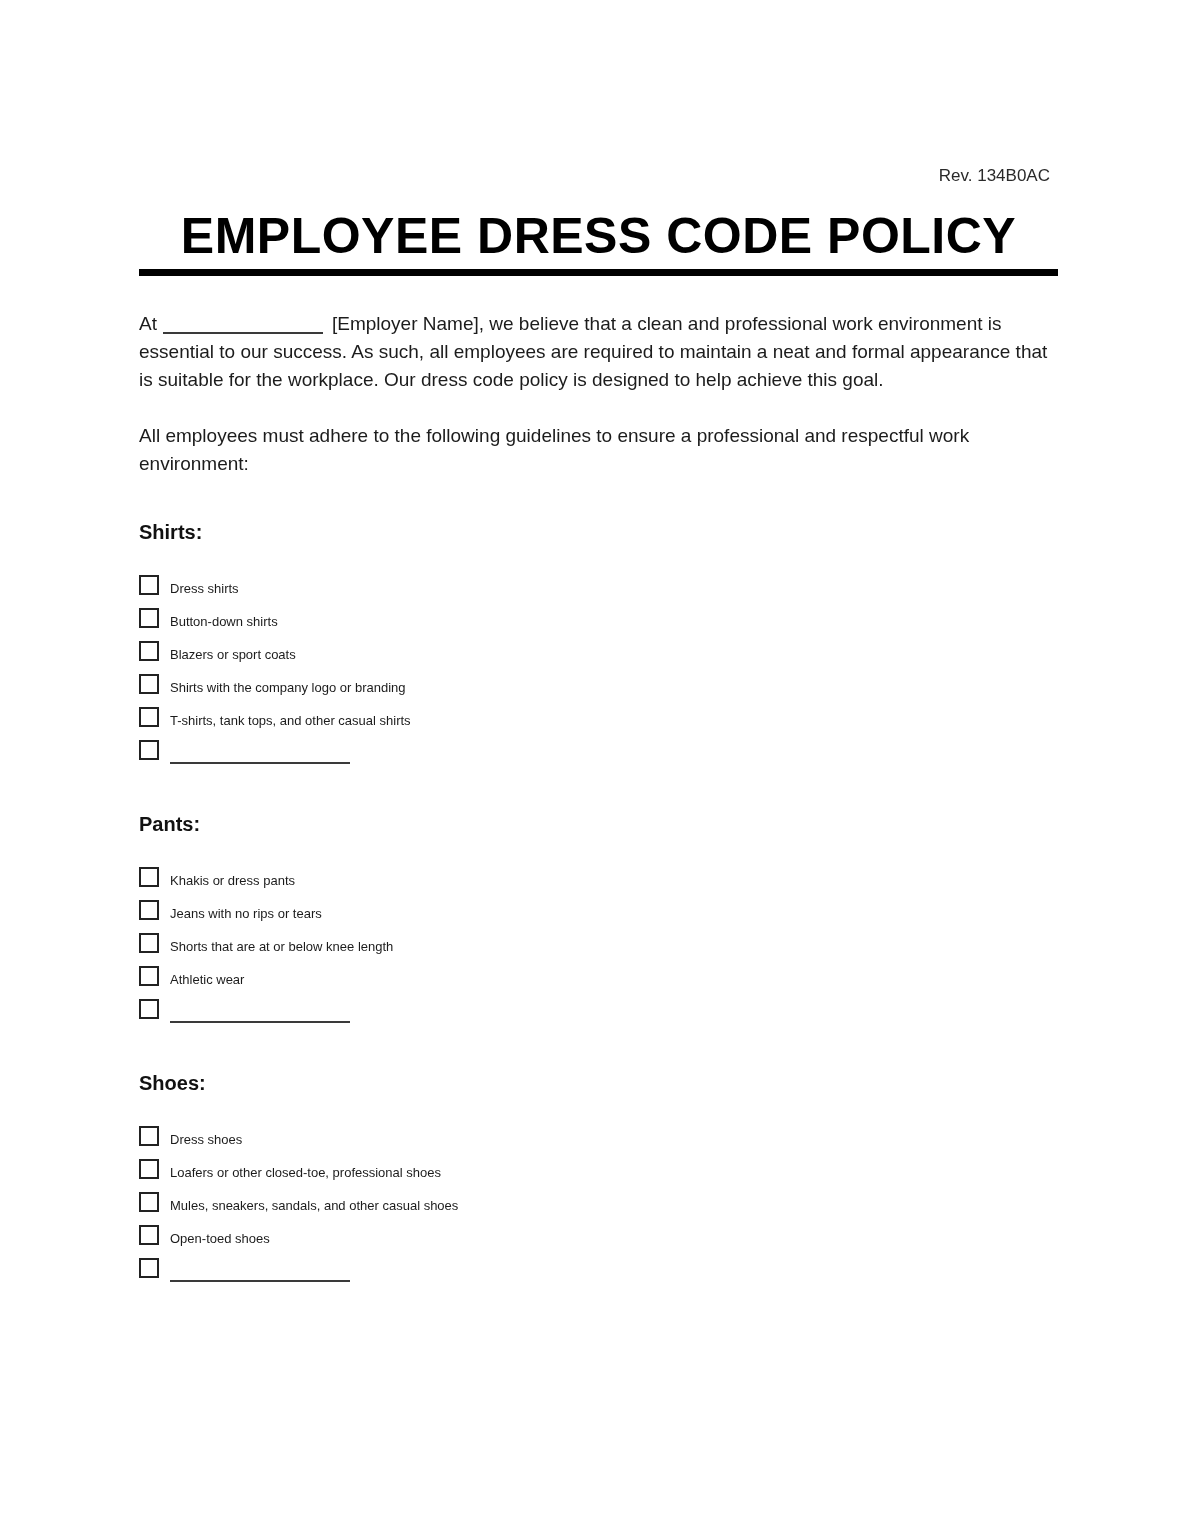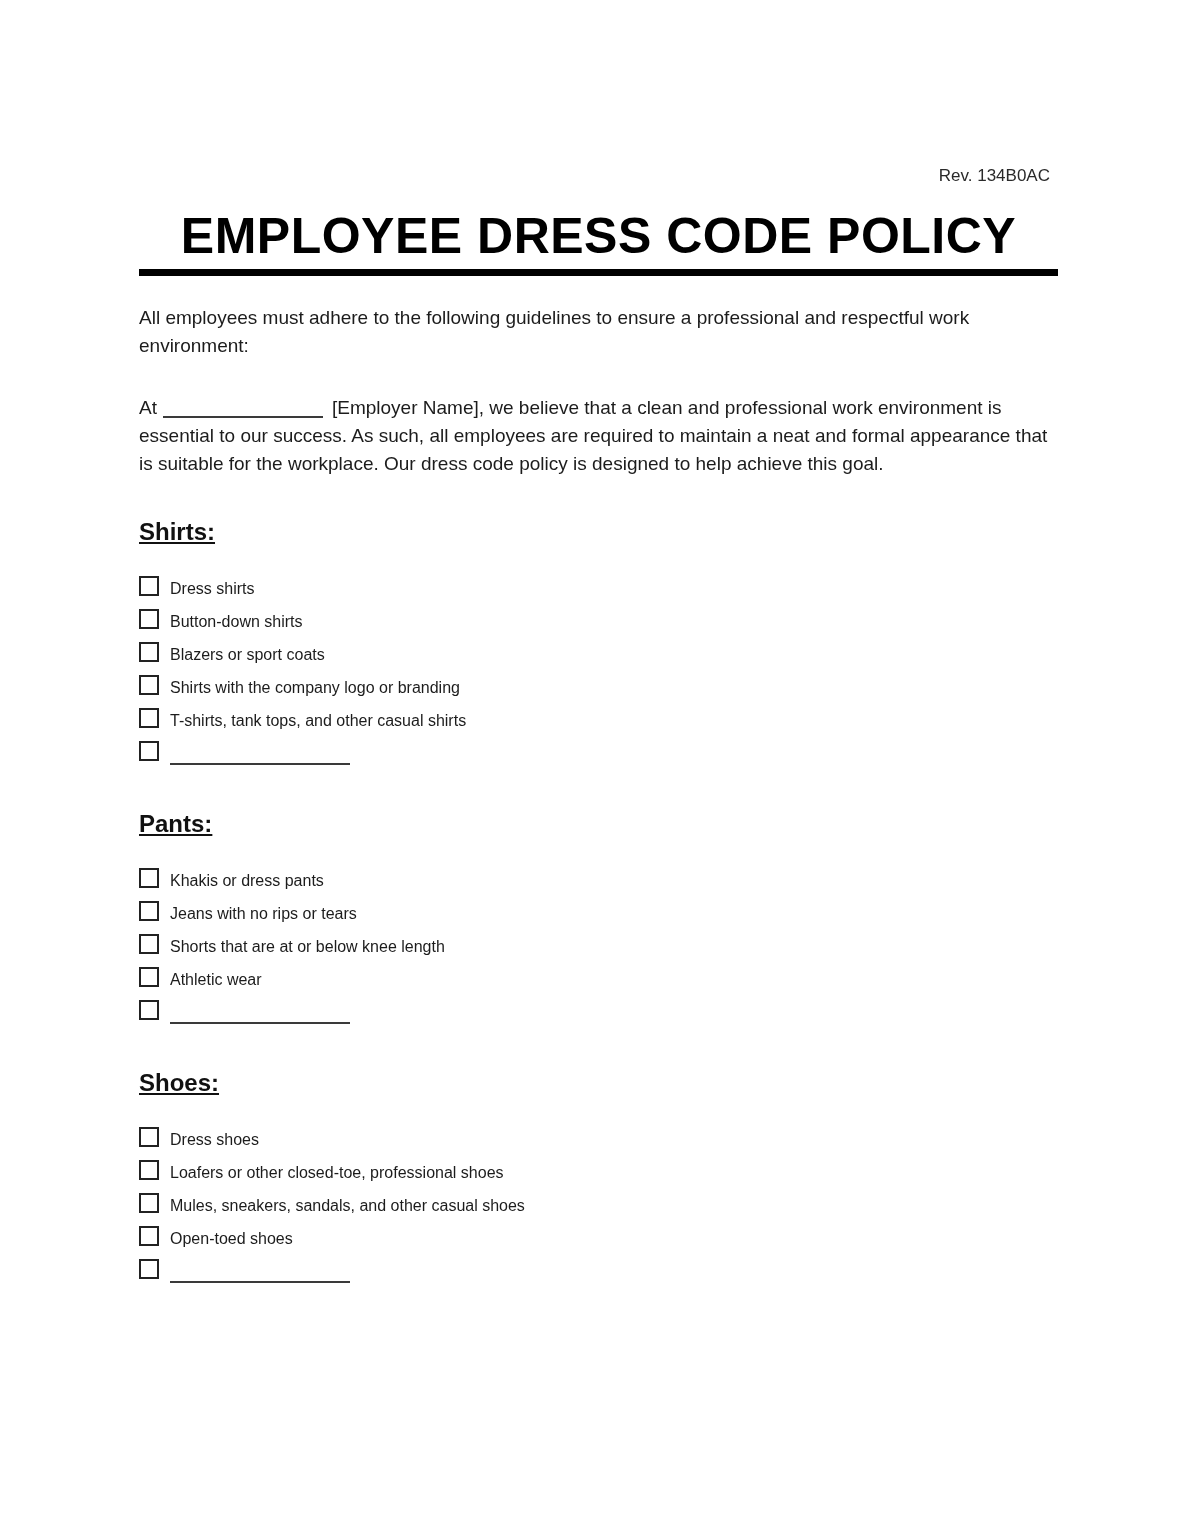--- a/index.html
+++ b/index.html
@@ -49,31 +49,30 @@
   .inline-blank {
     display: inline-block;
     width: 160px;
     height: 20px;
     border-bottom: 2px solid #3a3a3a;
     vertical-align: -4px;
     margin: 0 9px 0 6px;
   }
   .section-heading {
     margin: 42px 0 0 0;
-    font-size: 24px;
+    font-size: 20px;
     line-height: 24px;
     font-weight: bold;
     color: #111111;
-    text-decoration: underline;
   }
   .checklist {
     margin-top: 28px;
   }
   .check-item {
-    font-size: 16px;
+    font-size: 13px;
     line-height: 33px;
     white-space: nowrap;
   }
   .checkbox {
     display: inline-block;
     width: 16px;
     height: 16px;
     border: 2px solid #222222;
     background: #ffffff;
     vertical-align: -2px;
@@ -91,23 +90,23 @@
 </head>
 <body>
 
 <div class="page">
   <div class="rev">Rev. 134B0AC</div>
 
   <h1 class="title">EMPLOYEE DRESS CODE POLICY</h1>
 
   <div class="title-rule"></div>
 
+  <p class="para intro"><span>At</span><span class="inline-blank"></span><span>[Employer Name], we believe that a clean and professional work environment is essential to our success. As such, all employees are required to maintain a neat and formal appearance that is suitable for the workplace. Our dress code policy is designed to help achieve this goal.</span></p>
+
   <p class="para guidelines">All employees must adhere to the following guidelines to ensure a professional and respectful work environment:</p>
-
-  <p class="para intro"><span>At</span><span class="inline-blank"></span><span>[Employer Name], we believe that a clean and professional work environment is essential to our success. As such, all employees are required to maintain a neat and formal appearance that is suitable for the workplace. Our dress code policy is designed to help achieve this goal.</span></p>
 
   <div id="sections">
       <section>
         <h2 class="section-heading">Shirts:</h2>
         <div class="checklist">
           <div class="check-item"><span class="checkbox"></span><span>Dress shirts</span></div>
           <div class="check-item"><span class="checkbox"></span><span>Button-down shirts</span></div>
           <div class="check-item"><span class="checkbox"></span><span>Blazers or sport coats</span></div>
           <div class="check-item"><span class="checkbox"></span><span>Shirts with the company logo or branding</span></div>
           <div class="check-item"><span class="checkbox"></span><span>T-shirts, tank tops, and other casual shirts</span></div>

